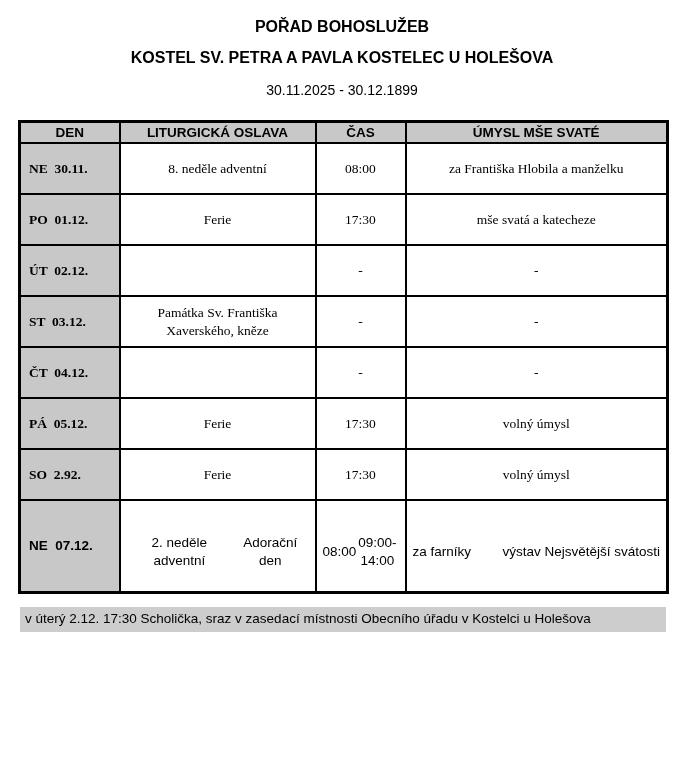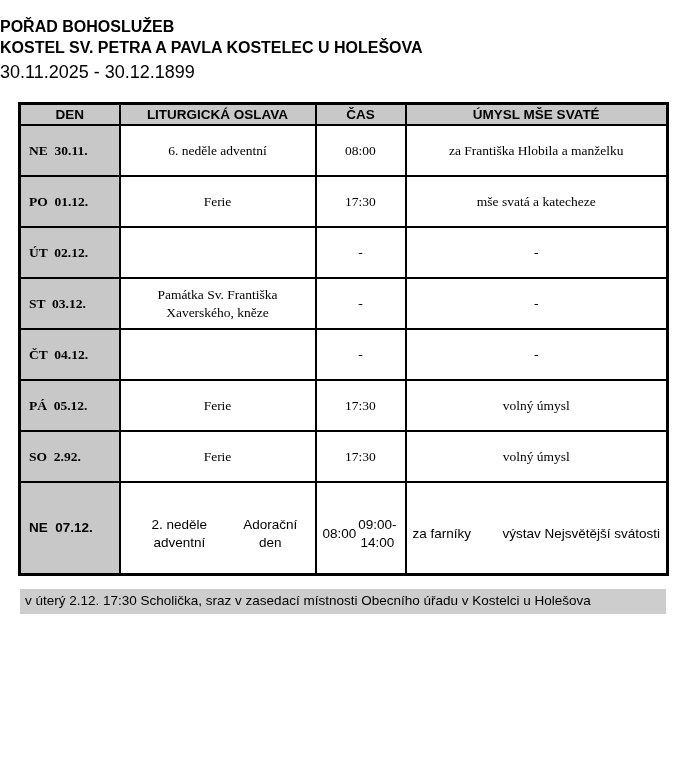--- a/index.html
+++ b/index.html
@@ -11,33 +11,34 @@
     font-family: "Liberation Sans", sans-serif;
     color: #000000;
     overflow: hidden;
   }
   .page {
     width: 684px;
     height: 768px;
     position: relative;
   }
   .titles {
+    text-align: center;
     padding-top: 17px;
   }
   .title-main, .title-sub {
     font-size: 16px;
     font-weight: bold;
     line-height: 20px;
   }
-  .title-sub { margin-top: 1px; }
+  .title-sub { margin-top: 11px; }
   .title-dates {
-    font-size: 18px;
+    font-size: 14px;
     font-weight: normal;
     line-height: 19px;
-    margin-top: 5px;
+    margin-top: 13px;
   }
   table.schedule {
     border-collapse: collapse;
     table-layout: fixed;
     margin: 20px 0 0 18px;
     border: 3px solid #000000;
   }
   .schedule th, .schedule td {
     border: 2px solid #000000;
     font-size: 13.5px;
@@ -111,21 +112,21 @@
       <tr>
         <th>DEN</th>
         <th>LITURGICKÁ OSLAVA</th>
         <th>ČAS</th>
         <th>ÚMYSL MŠE SVATÉ</th>
       </tr>
     </thead>
     <tbody>
       <tr class="row">
         <td class="day-cell">NE  30.11.</td>
-        <td class="celebration-cell">6. neděle adventní</td>
+        <td class="celebration-cell">8. neděle adventní</td>
         <td class="time-cell">08:00</td>
         <td class="intention-cell">za Františka Hlobila a manželku</td>
       </tr>
       <tr class="row">
         <td class="day-cell">PO  01.12.</td>
         <td class="celebration-cell">Ferie</td>
         <td class="time-cell">17:30</td>
         <td class="intention-cell">mše svatá a katecheze</td>
       </tr>
       <tr class="row">

